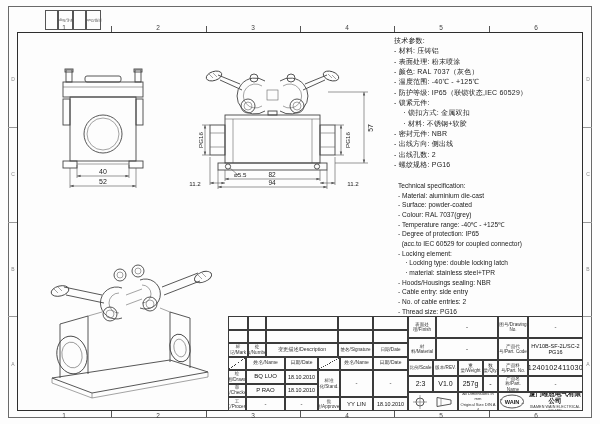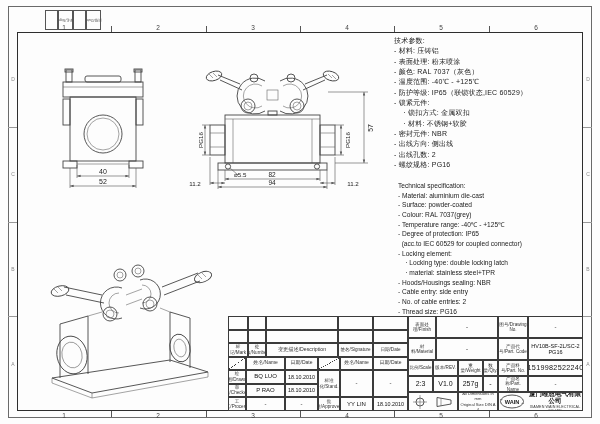--- a/index.html
+++ b/index.html
@@ -317,21 +317,21 @@
   <div class="tb-cell lbl" style="left:408px;top:338px;width:28px;height:22px;">材料/Material</div>
   <div class="tb-cell val" style="left:436px;top:338px;width:62px;height:22px;">-</div>
   <div class="tb-cell lbl" style="left:498px;top:338px;width:30px;height:22px;">产品代号/Part. Code</div>
   <div class="tb-cell val-code" style="left:528px;top:338px;width:55px;height:22px;">HV10B-SF-2L/SC-2PG16</div>
 
   <div class="tb-cell lbl" style="left:408px;top:360px;width:25px;height:16px;">比例/Scale</div>
   <div class="tb-cell lbl" style="left:433px;top:360px;width:25px;height:16px;">版本/REV.</div>
   <div class="tb-cell lbl" style="left:458px;top:360px;width:25px;height:16px;">重量/Weight</div>
   <div class="tb-cell lbl" style="left:483px;top:360px;width:15px;height:16px;">数量/Qty.</div>
   <div class="tb-cell lbl" style="left:498px;top:360px;width:30px;height:16px;">产品料号/Part. No.</div>
-  <div class="tb-cell val-big" style="left:528px;top:360px;width:55px;height:16px;">1519982522240</div>
+  <div class="tb-cell val-big" style="left:528px;top:360px;width:55px;height:16px;">1240102411030</div>
 
   <div class="tb-cell val" style="left:408px;top:376px;width:25px;height:16px;font-size:7px;">2:3</div>
   <div class="tb-cell val" style="left:433px;top:376px;width:25px;height:16px;font-size:7px;">V1.0</div>
   <div class="tb-cell val" style="left:458px;top:376px;width:25px;height:16px;font-size:7px;">257g</div>
   <div class="tb-cell val" style="left:483px;top:376px;width:15px;height:16px;font-size:7px;">-</div>
   <div class="tb-cell lbl" style="left:498px;top:376px;width:30px;height:16px;">产品名称/Part. Name</div>
   <div class="tb-cell val" style="left:528px;top:376px;width:55px;height:16px;">-</div>
 
   <div class="tb-cell" style="left:408px;top:392px;width:50px;height:19px;flex-direction:row;gap:6px;">
     <svg width="44" height="16" viewBox="0 0 44 16" style="position:static;">

